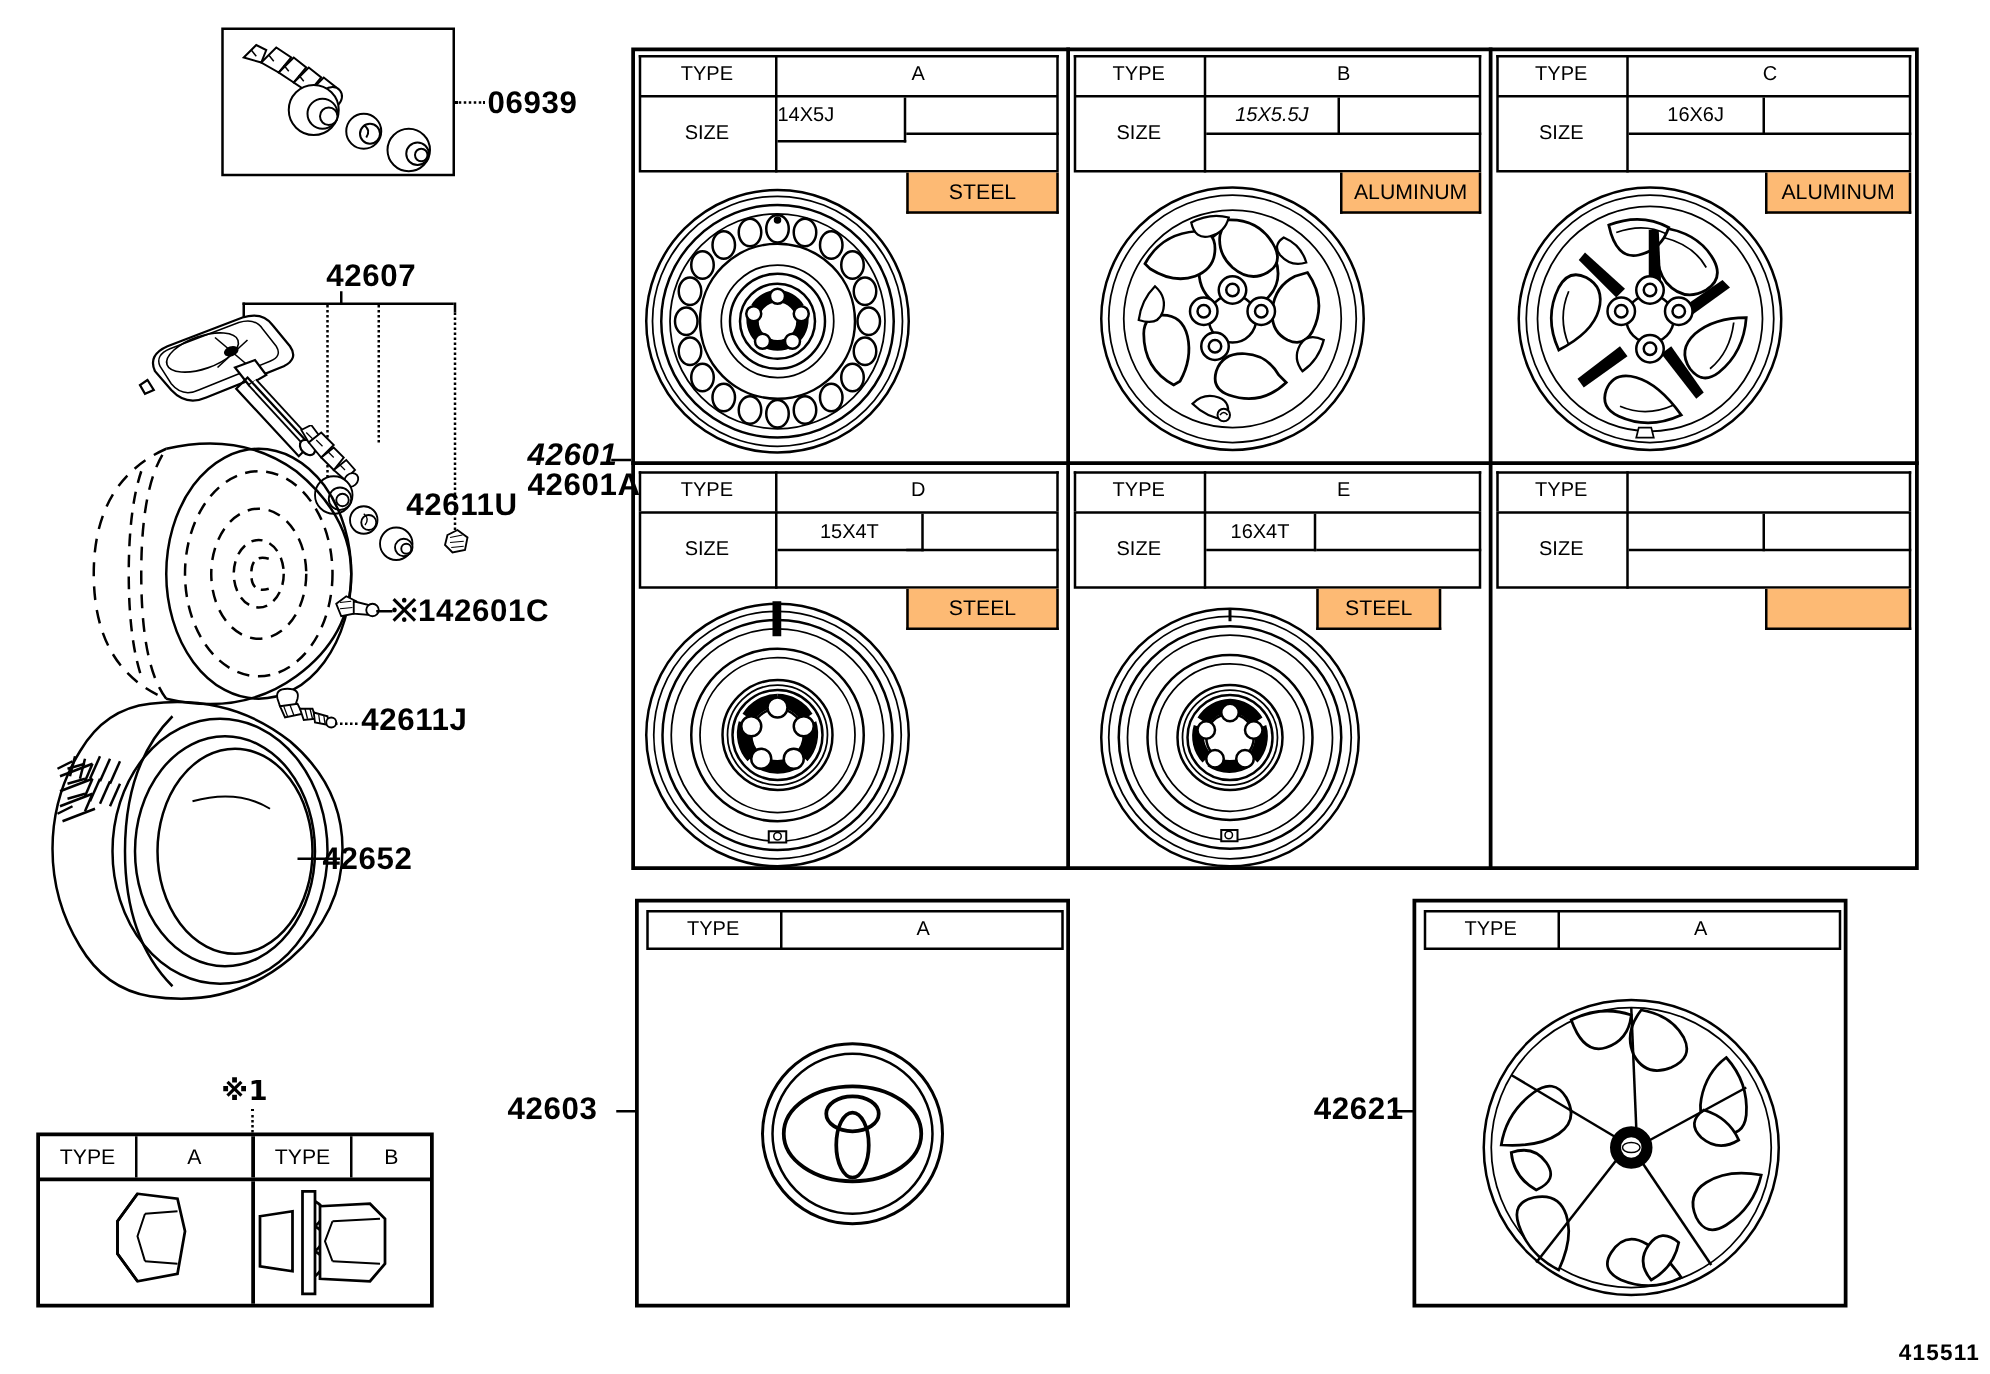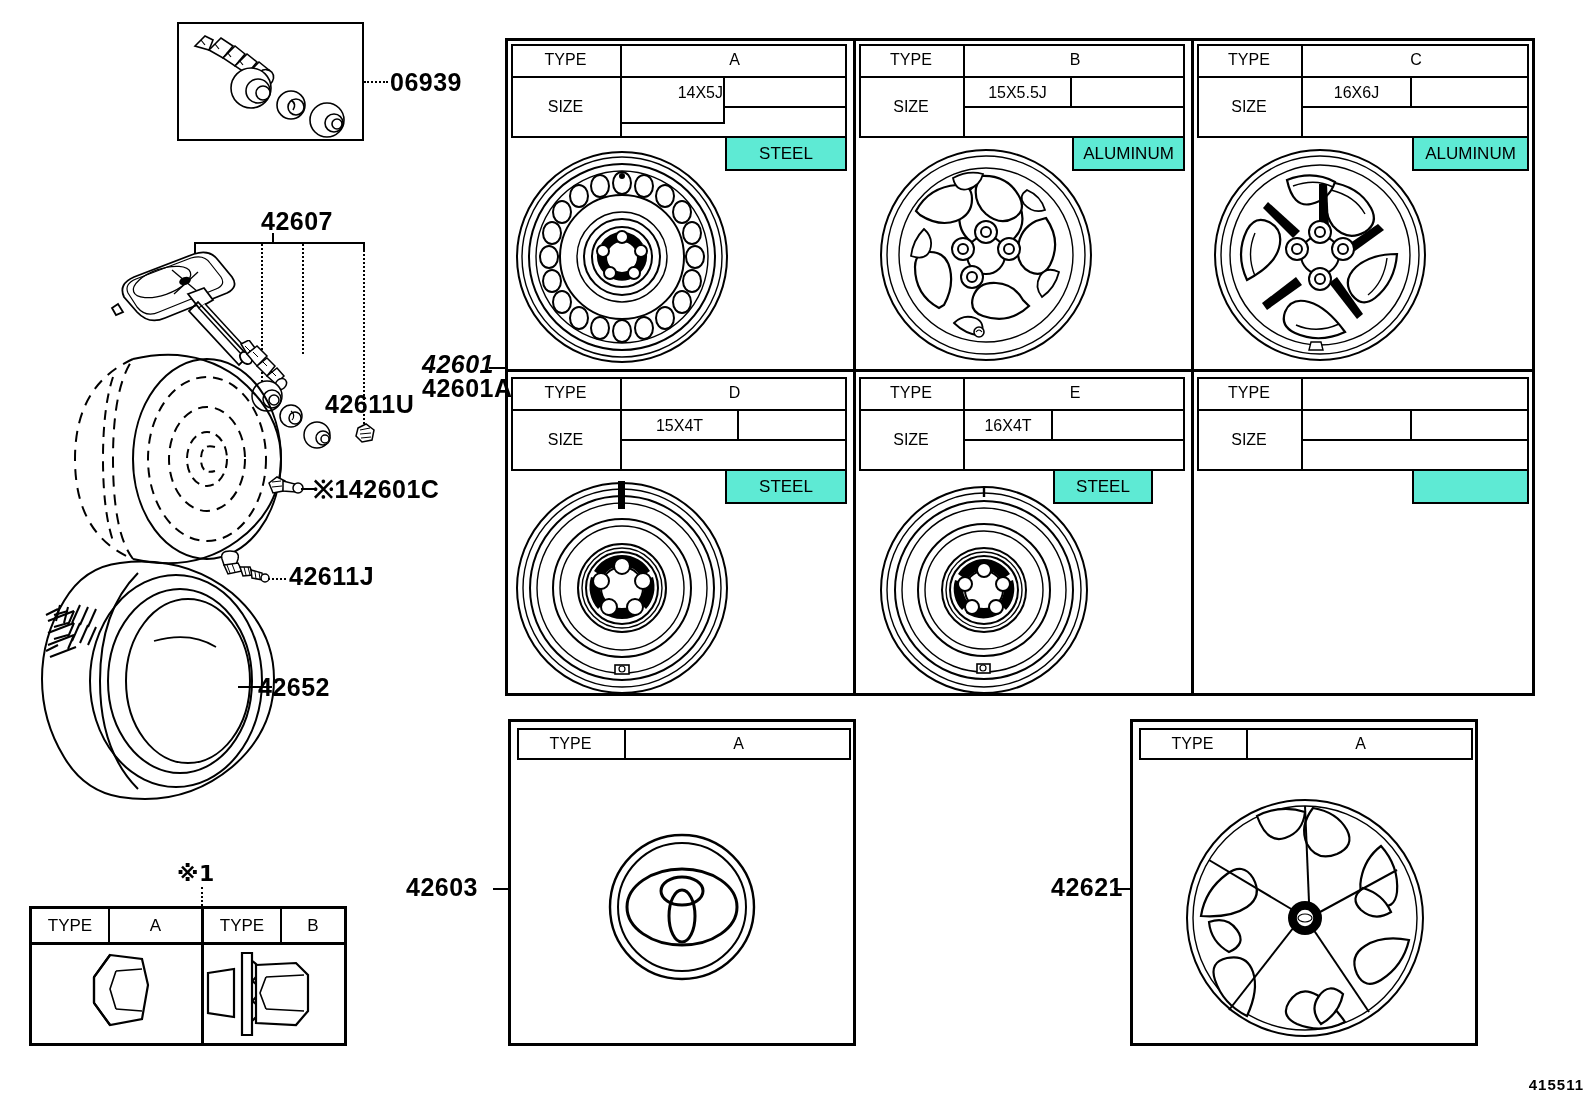--- a/index.html
+++ b/index.html
@@ -59,34 +59,34 @@
   .cell {
     position: absolute;
     border-right: 3px solid #000;
   }
   .matbox {
     position: absolute;
     border: 2px solid #000;
     border-top: none;
     display: flex; align-items: center; justify-content: center;
     font-size: 17px;
-    background: #5eead4;
+    background: #fdba74;
     white-space: nowrap;
   }
   .divider-h { position: absolute; background: #000; height: 3px; }
   .divider-v { position: absolute; background: #000; width: 3px; }
 
   .wheelbox { position:absolute; }
 
   .footcode {
     position: absolute;
     right: 8px; bottom: 6px;
     font-family: "Liberation Sans", sans-serif;
     font-weight: bold;
-    font-size: 15px;
+    font-size: 18px;
     letter-spacing: 1px;
   }
   .star {
     font-family: "DejaVu Sans", sans-serif;
     font-size: 21px;
     font-weight: normal;
   }
 </style>
 </head>
 <body>
@@ -342,21 +342,21 @@
   <div class="divider-h" style="left:0; top:331px; width:1030px;"></div>
 
   <div class="cell" style="left:0; top:0; width:348px; height:331px; border-right:none;">
 
     <div class="abs" style="left:6px; top:6px; width:336px; height:32px; border:2px solid #000; border-bottom:none;"></div>
     <div class="abs" style="left:6px; top:6px; width:111px; height:32px; line-height:32px; text-align:center; border-right:2px solid #000;">TYPE</div>
     <div class="abs" style="left:117px; top:6px; width:225px; height:32px; line-height:32px; text-align:center;">A</div>
 
     <div class="abs" style="left:6px; top:38px; width:336px; height:62px; border:2px solid #000;"></div>
     <div class="abs" style="left:6px; top:38px; width:111px; height:62px; line-height:62px; text-align:center; border-right:2px solid #000;">SIZE</div>
-    <div class="abs" style="left:117px; top:40px; width:103px; height:46px; line-height:30px; text-align:right; border-right:2px solid #000; border-bottom:2px solid #000;">14X5J</div>
+    <div class="abs" style="left:117px; top:40px; width:103px; height:36px; line-height:30px; text-align:left; border-right:2px solid #000; border-bottom:2px solid #000;">14X5J</div>
     <div class="abs" style="left:220px; top:40px; width:122px; height:30px; border-bottom:2px solid #000;"></div>
 
     <div class="matbox" style="left:220px; top:100px; width:122px; height:33px;">STEEL</div>
 
     <div class="wheelbox" style="left:8px; top:110px;">
       <svg width="218" height="218" viewBox="0 0 218 218">
         <g fill="#fff" stroke="#000" stroke-width="2">
           <circle cx="109" cy="109" r="105"></circle>
           <circle cx="109" cy="109" r="100" fill="none" stroke-width="1.4"></circle>
           <circle cx="109" cy="109" r="93" fill="none"></circle>
@@ -410,21 +410,21 @@
       </svg>
     </div>
   </div>
 
   <div class="cell" style="left:348px; top:0; width:338px; height:331px; border-right:none;">
     <div class="abs" style="left:6px; top:6px; width:326px; height:32px; border:2px solid #000; border-bottom:none;"></div>
     <div class="abs" style="left:6px; top:6px; width:106px; height:32px; line-height:32px; text-align:center; border-right:2px solid #000;">TYPE</div>
     <div class="abs" style="left:112px; top:6px; width:220px; height:32px; line-height:32px; text-align:center;">B</div>
     <div class="abs" style="left:6px; top:38px; width:326px; height:62px; border:2px solid #000;"></div>
     <div class="abs" style="left:6px; top:38px; width:106px; height:62px; line-height:62px; text-align:center; border-right:2px solid #000;">SIZE</div>
-    <div class="abs" style="left:112px; top:40px; width:107px; height:30px; line-height:30px; text-align:center; border-right:2px solid #000; border-bottom:2px solid #000;">15X5.5J</div>
+    <div class="abs" style="left:112px; top:40px; width:107px; height:30px; line-height:30px; text-align:center; border-right:2px solid #000; border-bottom:2px solid #000;font-style:italic;">15X5.5J</div>
     <div class="abs" style="left:219px; top:40px; width:113px; height:30px; border-bottom:2px solid #000;"></div>
     <div class="matbox" style="left:219px; top:100px; width:113px; height:33px;">ALUMINUM</div>
     <div class="wheelbox" style="left:24px; top:108px;">
       <svg width="218" height="218" viewBox="0 0 218 218">
         <g fill="#fff" stroke="#000" stroke-width="2">
           <circle cx="109" cy="109" r="105"></circle>
           <circle cx="109" cy="109" r="99" fill="none" stroke-width="1.4"></circle>
 
           <g stroke-width="2.2">
             <g transform="rotate(0 109 109)">

